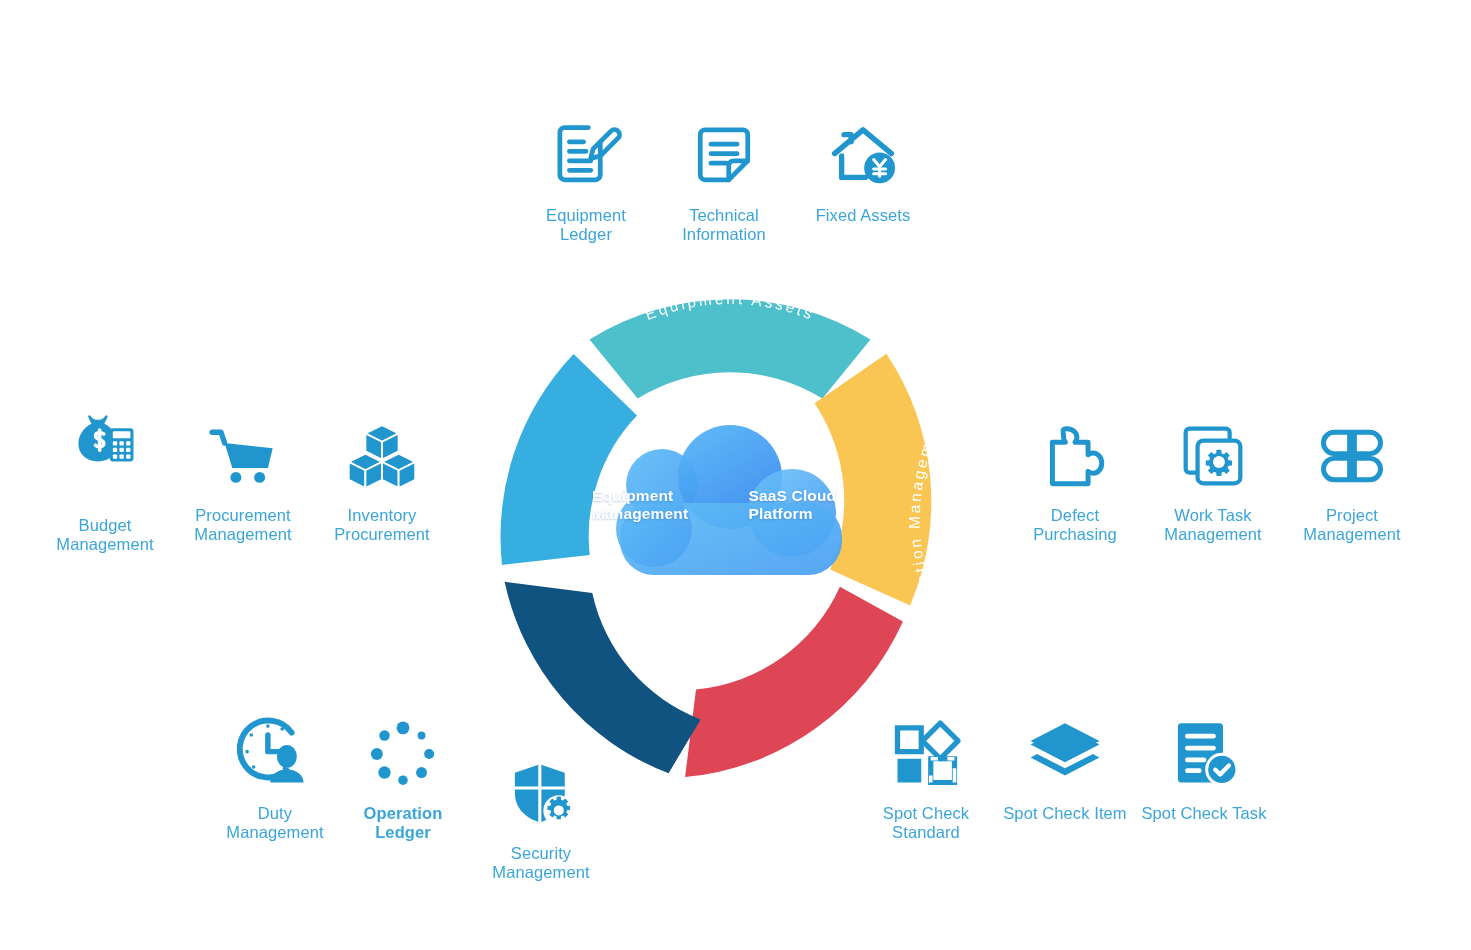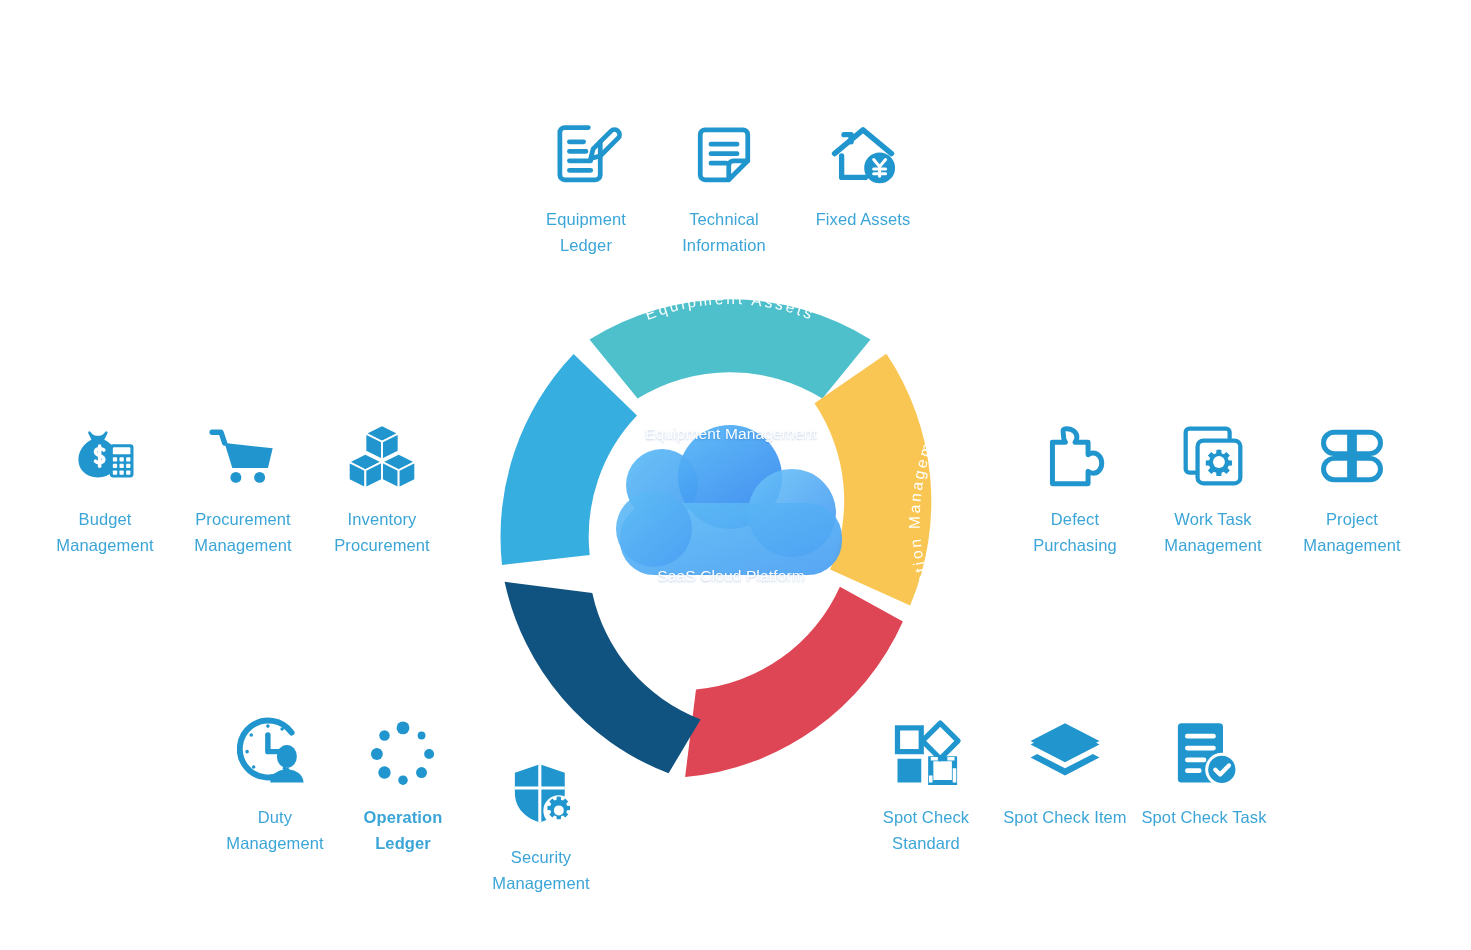--- a/index.html
+++ b/index.html
@@ -25,21 +25,21 @@
     align-items: center;
   }
   .feature .ic {
     width: 76px;
     height: 76px;
     display: block;
   }
   .feature .lbl {
     margin-top: 12px;
     font-size: 16.5px;
-    line-height: 26px;
+    line-height: 19px;
     color: #3BA5D8;
     letter-spacing: .1px;
     white-space: pre-line;
   }
 
   
   #wheel {
     position: absolute;
     left: 465px;
     top: 255px;
@@ -64,25 +64,26 @@
     height: 160px;
   }
   #cloud svg { display: block; }
   .cloudtxt {
     position: absolute;
     left: 0;
     top: 0;
     width: 278px;
     height: 160px;
     display: flex;
-    flex-direction: column;
-    justify-content: space-between;
+    flex-direction: row;
+    justify-content: center;
     align-items: center;
     gap: 15px;
     pointer-events: none;
+    font-weight: bold;
   }
   .cloudtxt div {
     color: #ffffff;
     font-size: 15.5px;
     letter-spacing: .15px;
     text-shadow: 0 1px 2px rgba(20,80,160,.30);
   }
 </style>
 </head>
 <body>
@@ -216,21 +217,21 @@
       <path d="M16 14h6v6"></path>
     </g>
     <circle cx="46" cy="42" r="13" fill="#2196CE"></circle>
     <g stroke="#ffffff" stroke-width="2.6" stroke-linecap="round" fill="none">
       <path d="M41 35l5 6 5-6M41 43h10M41 47h10M46 41v8"></path>
     </g>
   </svg>
   <div class="lbl">Fixed Assets</div>
 </div>
 
-<div class="feature" style="left:30px; top:418px;">
+<div class="feature" style="left:30px; top:402px;gap:26px;">
   <svg class="ic" viewBox="0 0 64 64">
     <g fill="#2196CE">
       <path d="M20 12c1.5 2.5 4 3 6 3s4.5-.5 6-3c.9-1.5 2.6-.6 2 1l-2.6 5.4c6.6 3.2 11 9.6 11 16.8 0 7.8-6 14.8-16.4 14.8S9.6 43 9.6 35.2c0-7.2 4.4-13.6 11-16.8L18 13c-.6-1.6 1.1-2.5 2-1z"></path>
       <rect x="36" y="22" width="20" height="28" rx="2.6"></rect>
     </g>
     <g fill="#ffffff">
       <rect x="38.6" y="24.6" width="14.8" height="6" rx="1"></rect>
       <rect x="38.6" y="33" width="3.6" height="3.6" rx=".7"></rect>
       <rect x="44.2" y="33" width="3.6" height="3.6" rx=".7"></rect>
       <rect x="49.8" y="33" width="3.6" height="3.6" rx=".7"></rect>

